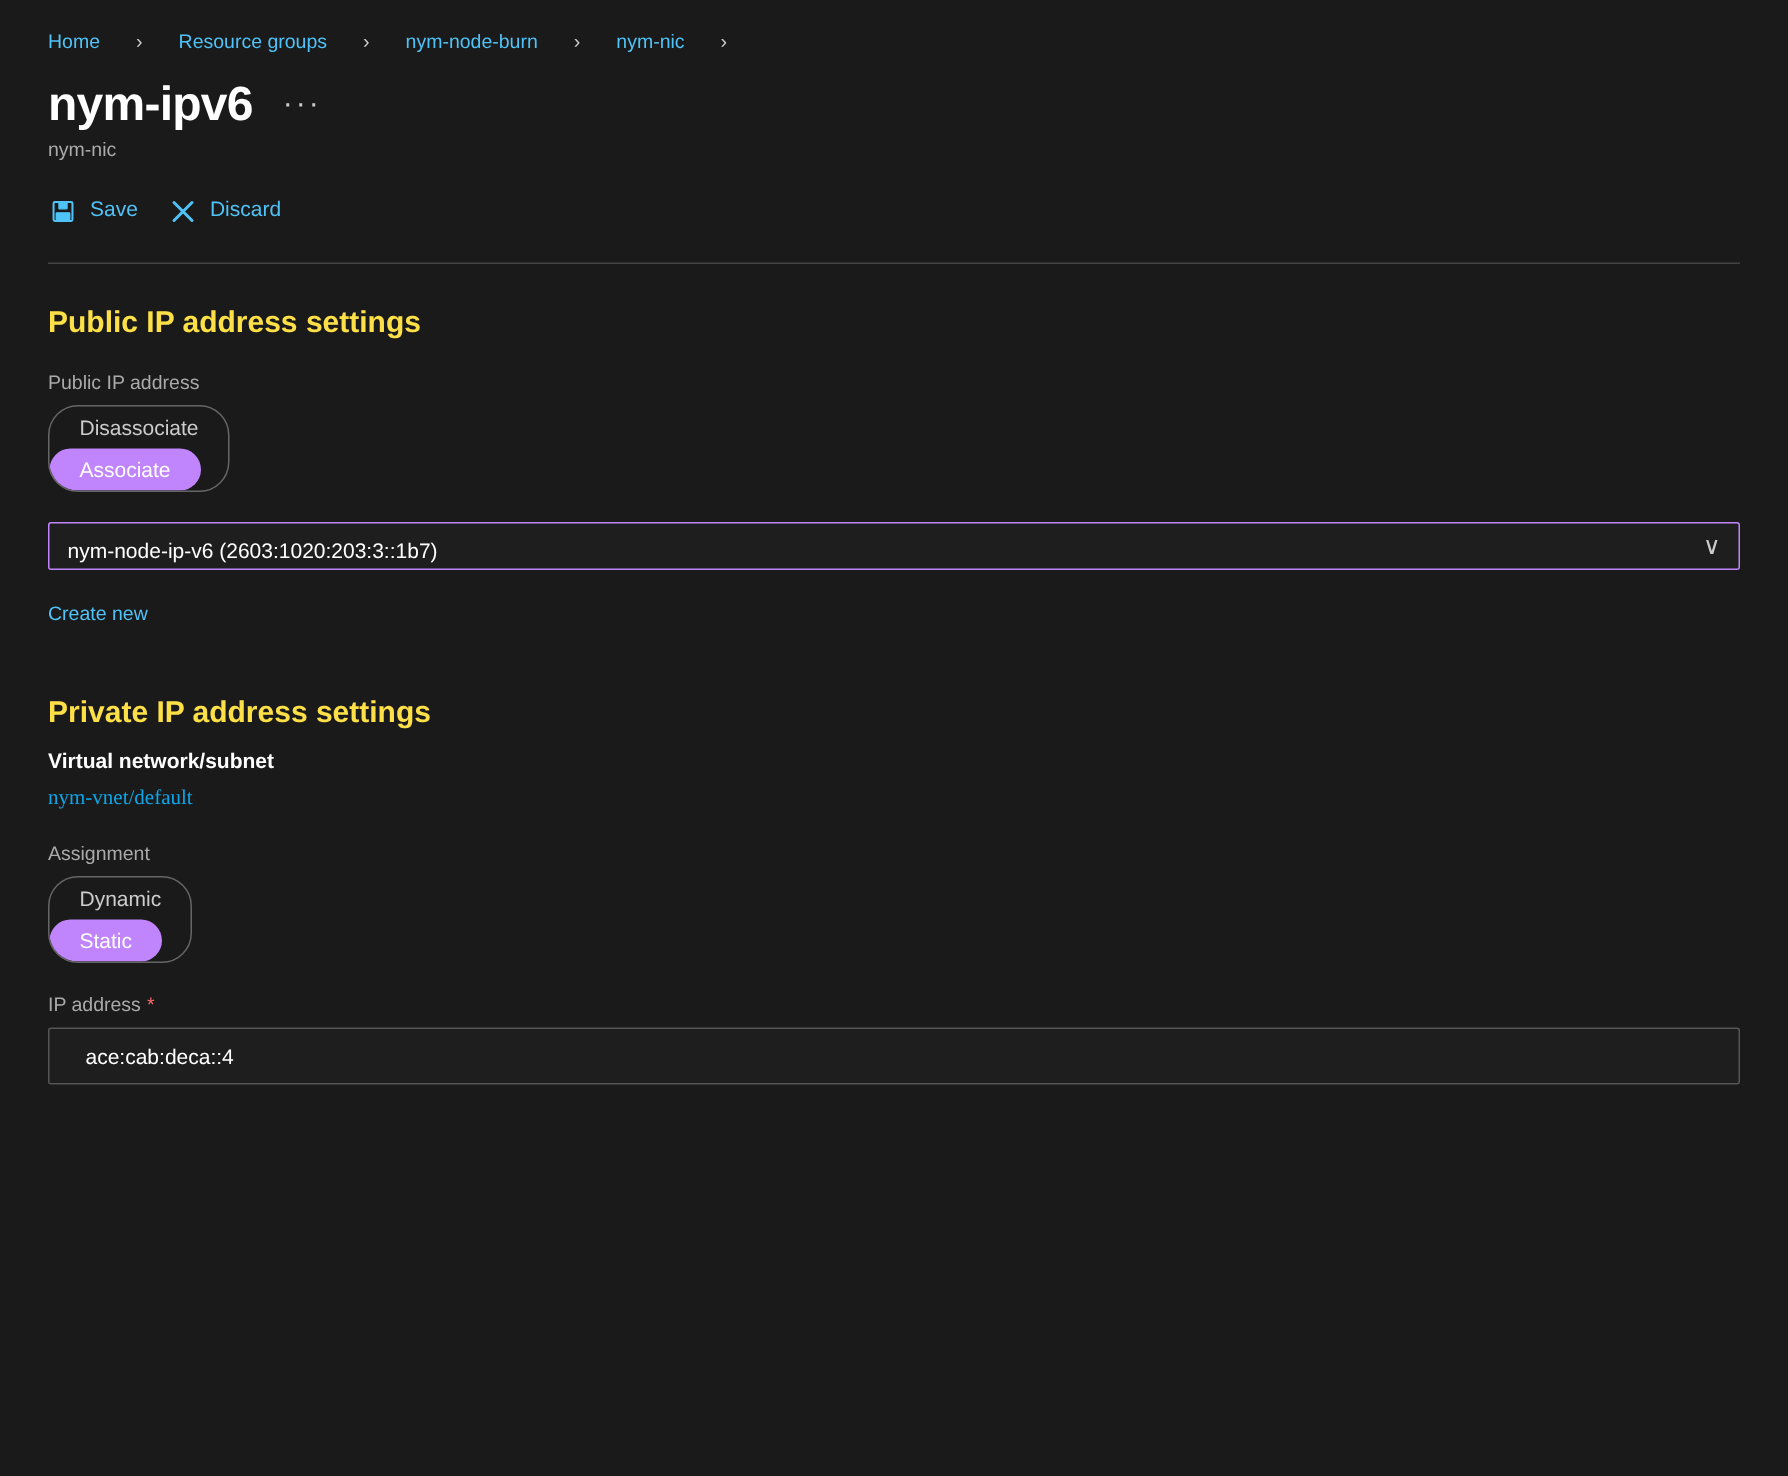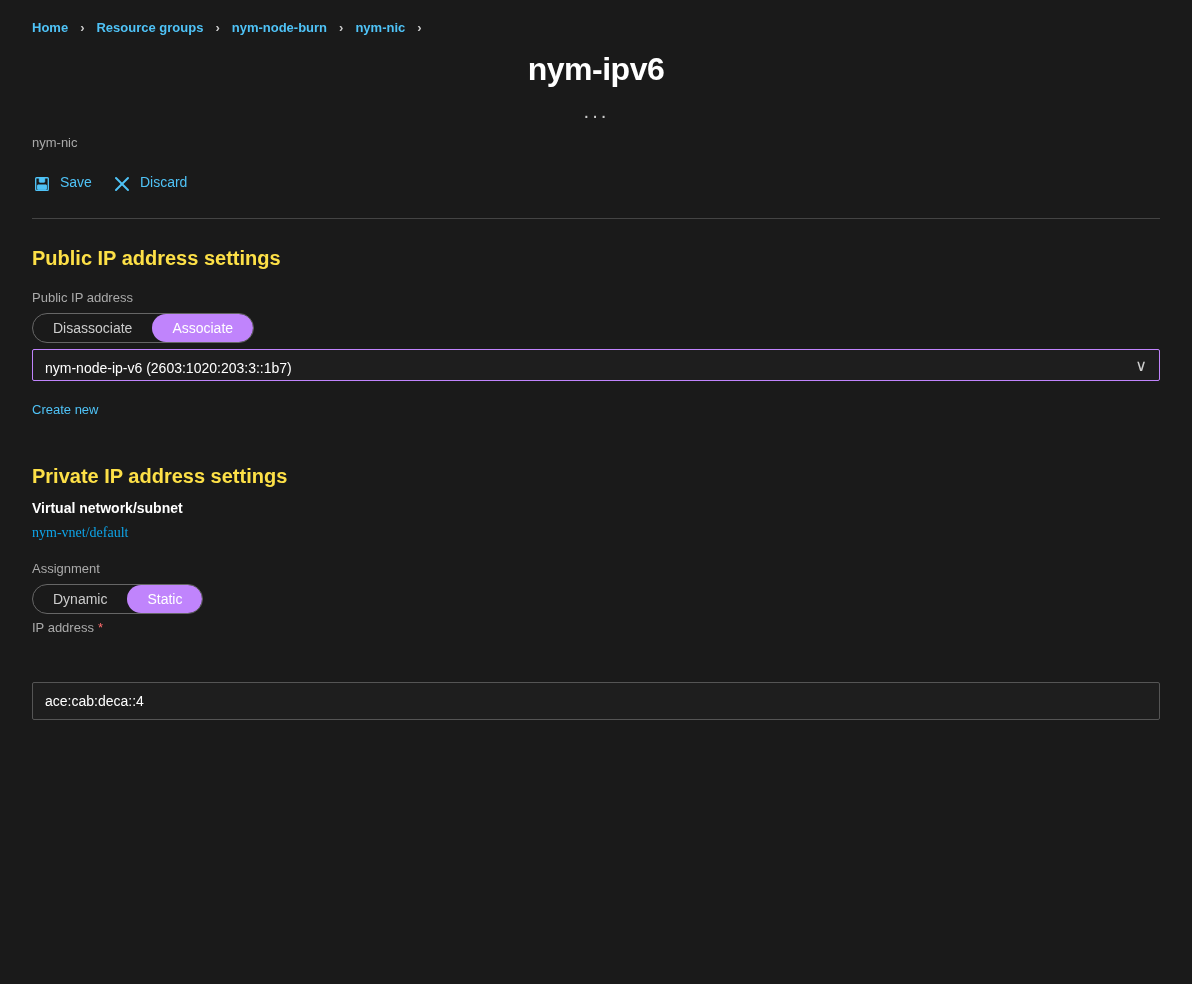--- a/index.html
+++ b/index.html
@@ -18,44 +18,42 @@
       overflow-x: hidden;
     }
 
     .page-container {
       padding: 20px 32px 40px 32px;
     }
 
     
     .breadcrumb {
       display: flex;
-      gap: 12px;
+      gap: 24px;
       margin-bottom: 16px;
       flex-wrap: wrap;
-      font-weight: bold;
     }
 
     .breadcrumb-item {
       color: #4fc3f7;
       font-size: 13px;
       cursor: pointer;
     }
 
     .breadcrumb-separator {
       color: #cccccc;
       font-size: 13px;
     }
 
     
     .title-area {
       display: flex;
       align-items: center;
       gap: 12px;
       margin-bottom: 4px;
-      flex-direction: column;
     }
 
     .page-title {
       font-size: 32px;
       font-weight: 600;
       color: #ffffff;
       letter-spacing: -0.5px;
     }
 
     .more-options {
@@ -137,26 +135,27 @@
     }
 
     .required-star {
       color: #ff6b6b;
       margin-left: 4px;
     }
 
     
     .toggle-group {
       display: flex;
-      align-items: center;
+      align-items: flex-start;
       border: 1px solid #666666;
       border-radius: 20px;
       overflow: hidden;
       width: fit-content;
-      margin-bottom: 6px;
+      margin-bottom: 20px;
+      flex-direction: column;
     }
 
     .toggle-option {
       padding: 6px 20px;
       font-size: 14px;
       cursor: pointer;
       border: none;
       background: transparent;
       color: #cccccc;
       border-radius: 20px;
@@ -209,23 +208,22 @@
     }
 
     
     .text-input {
       width: 100%;
       background-color: #1e1e1e;
       border: 1px solid #555555;
       border-radius: 2px;
       color: #ffffff;
       font-size: 14px;
-      padding: 10px 12px;
+      padding: 10px 24px;
       outline: none;
-      margin-top: 39px;
     }
 
     
     .network-link {
       color: #0ea5e9;
       font-size: 14px;
       cursor: pointer;
       margin-bottom: 20px;
       display: inline-block;
       font-family: Liberation Serif, serif;

